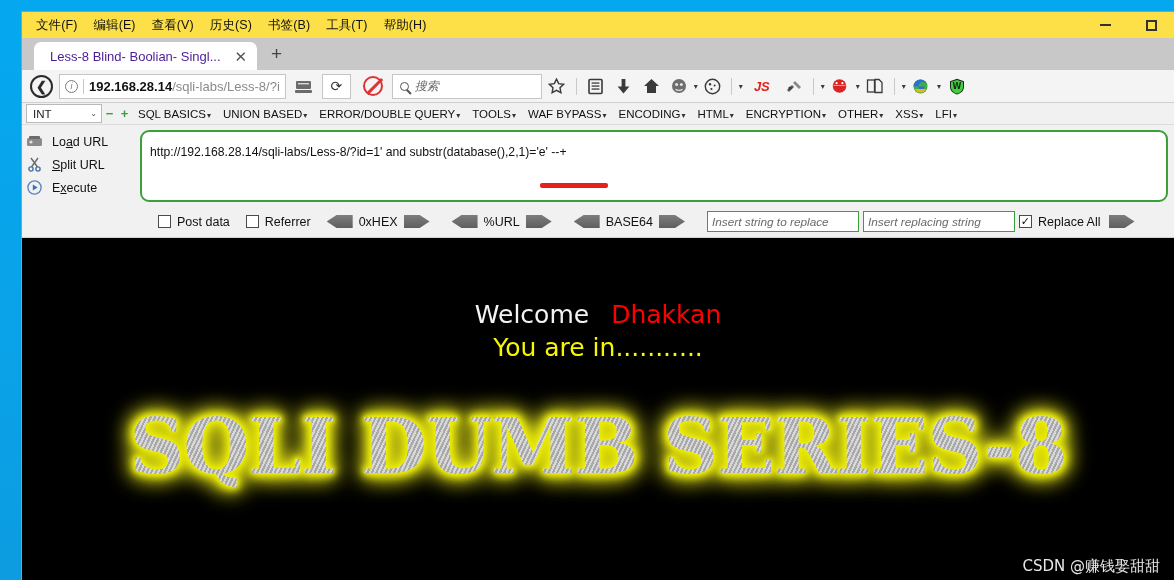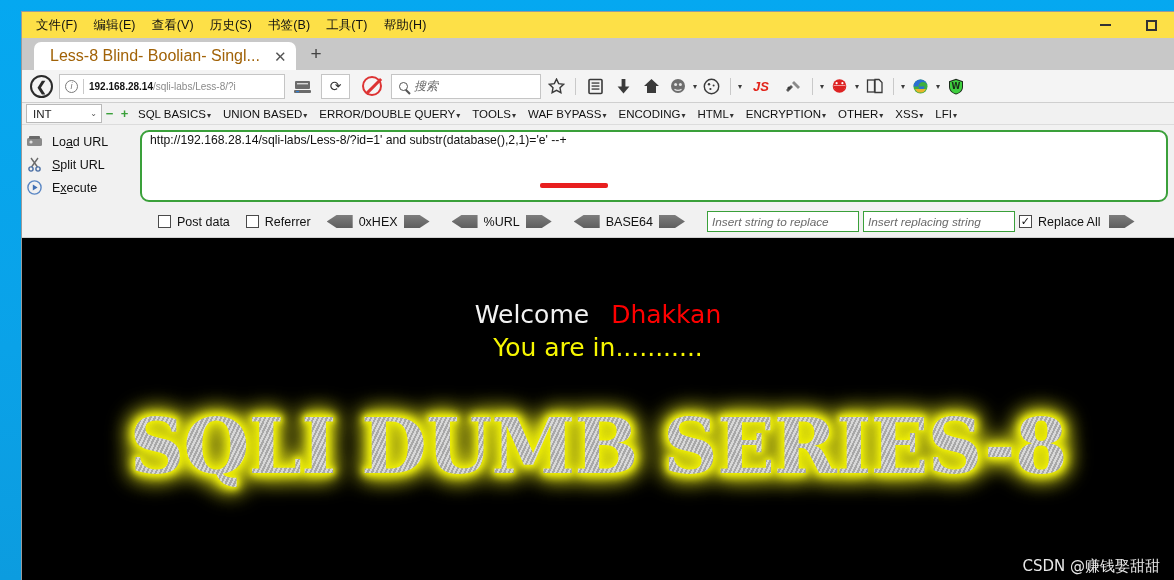--- a/index.html
+++ b/index.html
@@ -65,21 +65,21 @@
   .tab {
     height: 28px;
     background: #fff;
     border-radius: 7px 7px 0 0;
     display: flex; align-items: center;
     padding: 0 6px 0 16px;
     gap: 10px;
     min-width: 220px;
   }
   .tab-title {
-    font-size: 16px; color: #a16207;
+    font-size: 13px; color: #4c1d95;
     white-space: nowrap; overflow: hidden;
   }
   .tab-close {
     font-size: 15px; color: #555; line-height: 1;
     padding: 0 4px; cursor: default;
   }
   .newtab {
     font-size: 19px; color: #444;
     padding: 0 14px 2px 14px;
     line-height: 1;
@@ -119,21 +119,21 @@
     margin-left: 2px;
   }
   .info-i {
     width: 13px; height: 13px; border-radius: 50%;
     border: 1px solid #7a7a7a; color: #7a7a7a;
     font-size: 9px; font-style: italic;
     display: flex; align-items: center; justify-content: center;
     line-height: 1; flex: 0 0 auto;
   }
   .url-sep { width: 1px; height: 15px; background: #c9c9c9; flex: 0 0 auto; }
-  .url-text { font-size: 10px; white-space: nowrap; overflow: hidden; }
+  .url-text { font-size: 13px; white-space: nowrap; overflow: hidden; }
   .url-host { color: #111; font-weight: bold; }
   .url-path { color: #8a8a8a; }
 
   .reload-box {
     width: 29px; height: 25px;
     background: #fff; border: 1px solid #c5c5c5;
     display: flex; align-items: center; justify-content: center;
     font-size: 14px; color: #333;
     margin-left: 3px;
   }
@@ -234,21 +234,21 @@
   .hb-act-label { font-size: 12.5px; color: #111; white-space: nowrap; }
   .hb-icon-sq {
     width: 17px; height: 15px; flex: 0 0 auto;
     display: flex; align-items: center; justify-content: center;
   }
   .hb-right { flex: 1; padding-right: 6px; }
   .hb-textarea {
     width: 100%; height: 72px;
     border: 2px solid #3aa03a; border-radius: 9px;
     background: #fff;
-    padding: 0 8px;
+    padding: 12px 8px;
     font-size: 12.2px; color: #111;
     font-family: "Liberation Sans", sans-serif;
     resize: none; outline: none;
     overflow: hidden;
     line-height: 1.35;
     position: relative;
   }
   .redline {
     position: absolute;
     left: 540px; top: 183px;

